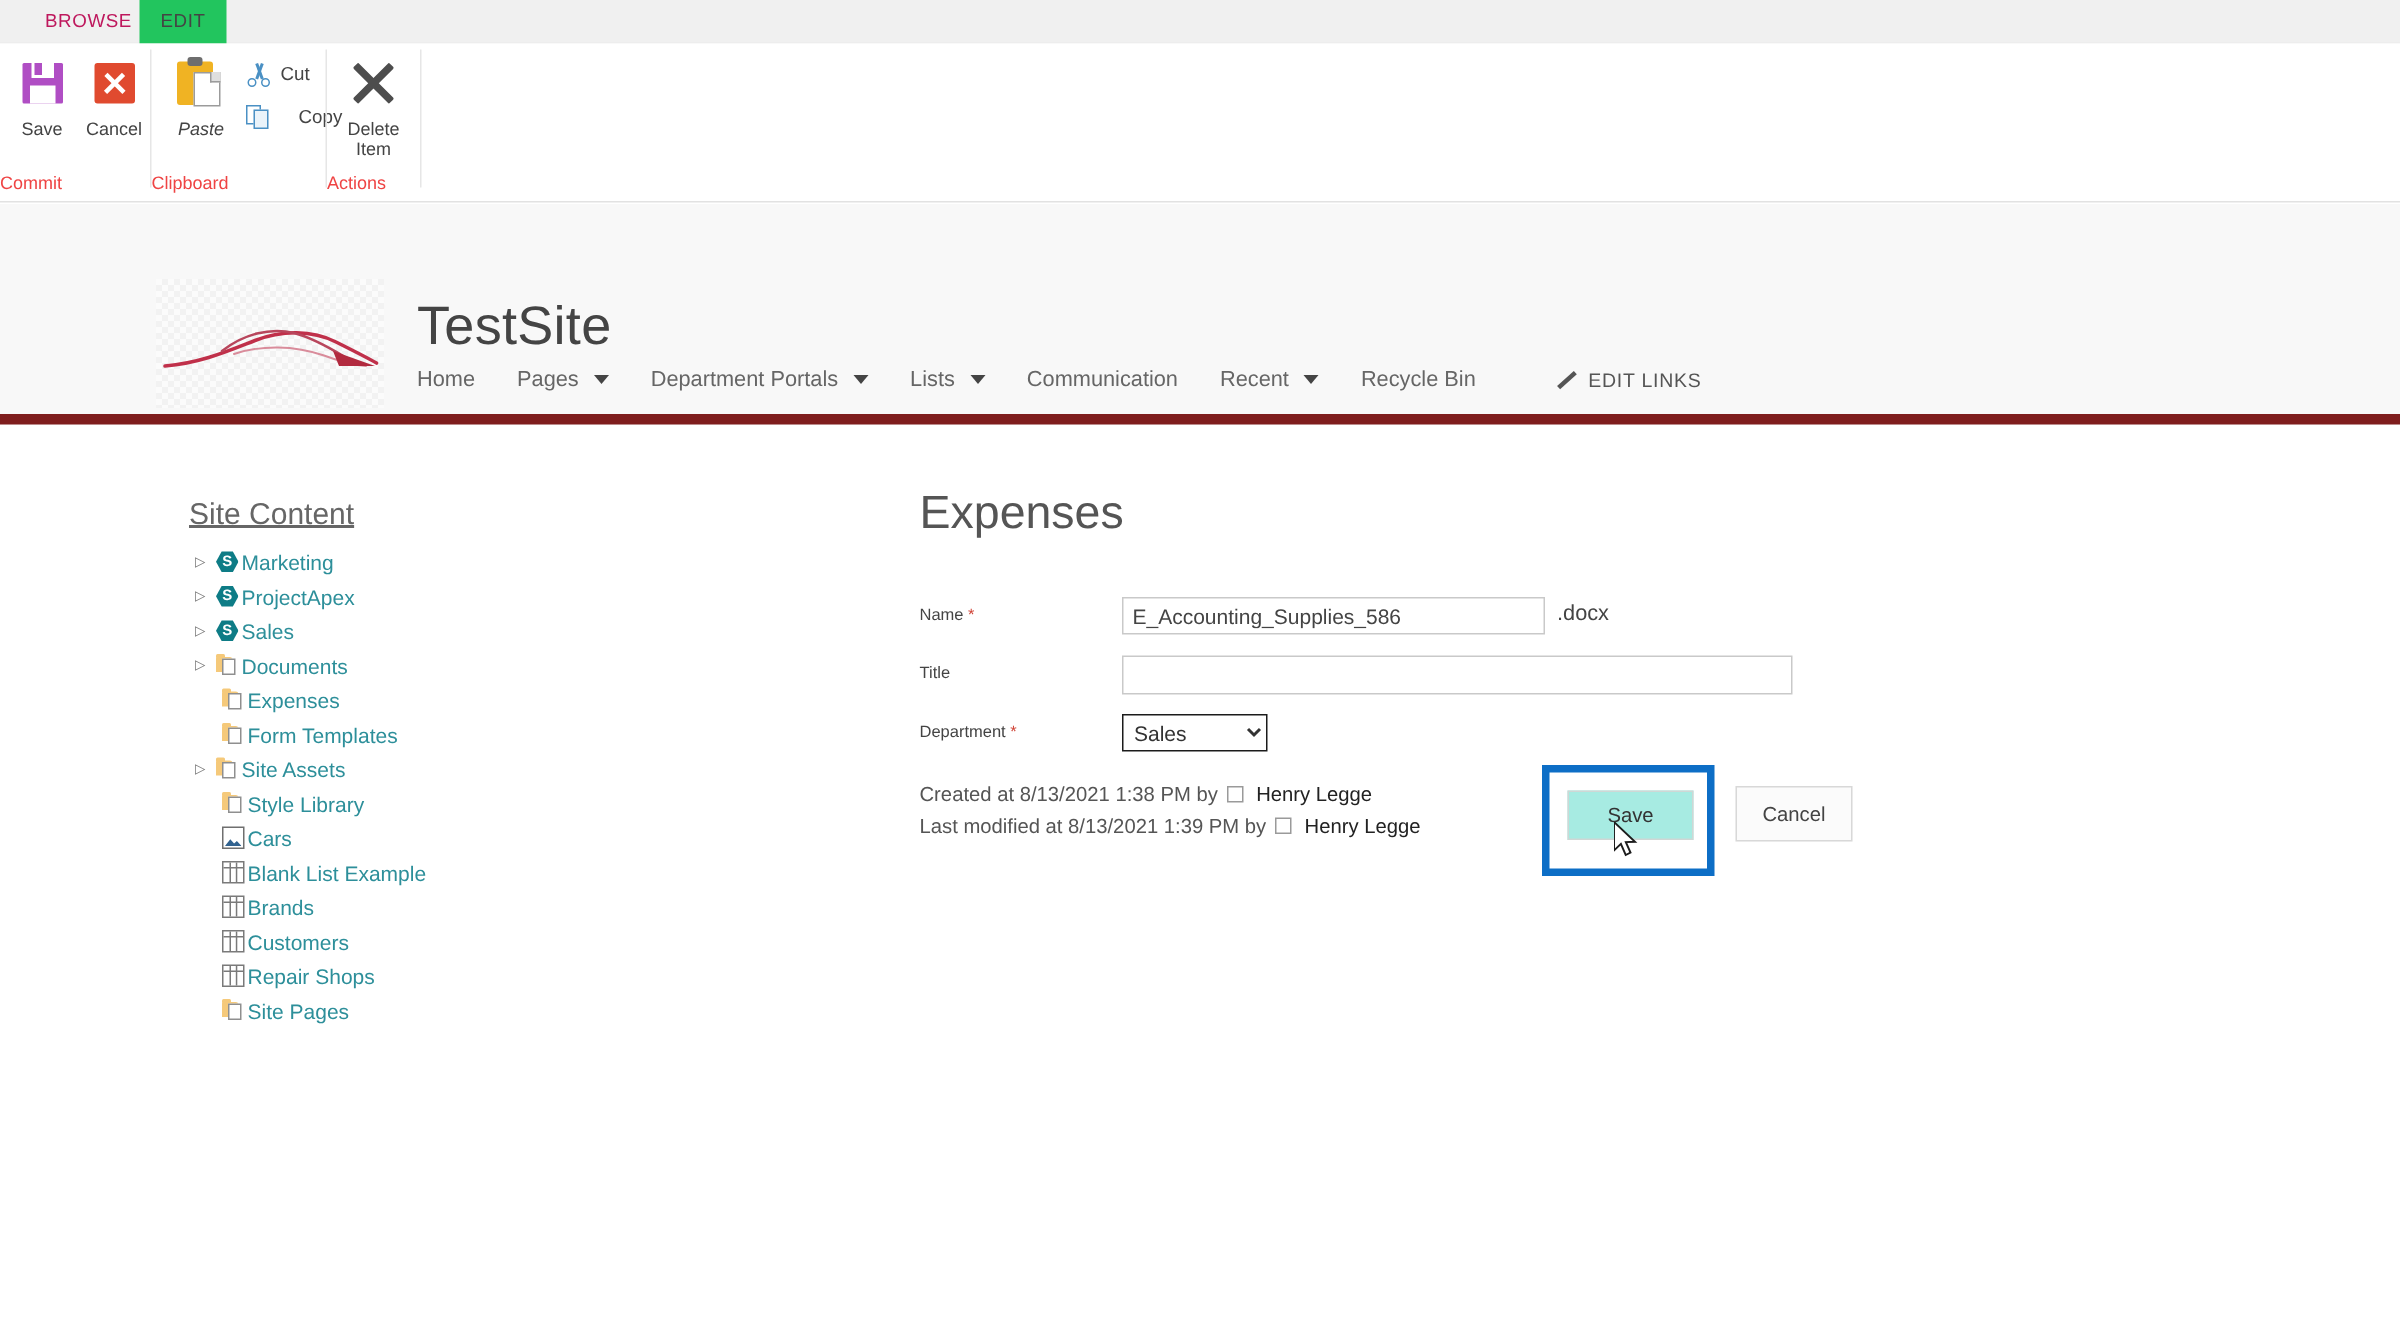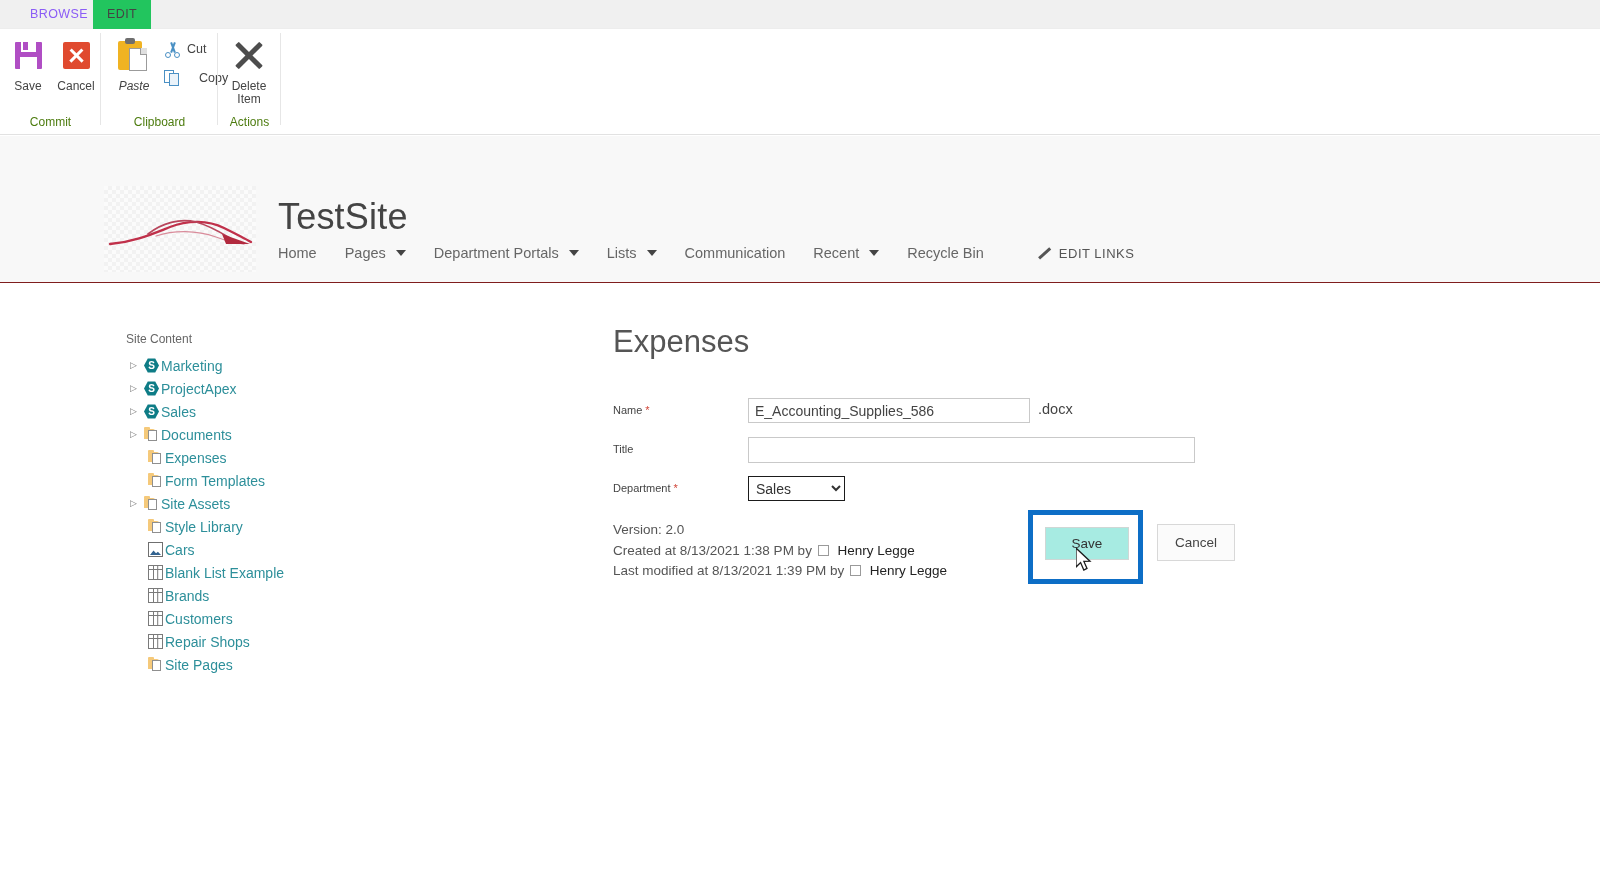--- a/index.html
+++ b/index.html
@@ -12,35 +12,35 @@
   }
   #screen { position: relative; width: 1600px; height: 896px; background:#fff; }
 
   
   .tabstrip {
     position: absolute; left:0; top:0; width:1600px; height:29px;
     background:#f0f0f0; border-bottom:1px solid #ededed;
   }
   .tab {
     position:absolute; top:0; height:29px; line-height:29px;
-    font-size:12.5px; letter-spacing:.4px; color:#8b5cf6;
+    font-size:12.5px; letter-spacing:.4px; color:#be185d;
     padding:0 14px; cursor:pointer;
   }
   .tab.browse { left:16px; }
   .tab.edit { left:93px; background:#22c55e; color:#444; }
 
   
   .ribbon {
     position:absolute; left:0; top:29px; width:1600px; height:106px;
     background:#ffffff; border-bottom:1px solid #e2e2e2;
   }
   .grp { position:absolute; top:0; height:106px; }
   .grp .glabel {
     position:absolute; bottom:6px; left:0; width:100%;
-    text-align:center; font-size:12px; color:#4d7c0f;
+    text-align:left; font-size:12px; color:#ef4444;
   }
   .grp .sep {
     position:absolute; right:0; top:4px; width:1px; height:92px; background:#e6e6e6;
   }
   .bigbtn {
     position:absolute; top:5px; width:56px; text-align:center; cursor:pointer;
   }
   .bigbtn .cap { font-size:12px; color:#444; line-height:13px; margin-top:4px; }
   .ico { height:42px; display:flex; align-items:center; justify-content:center; }
 
@@ -98,21 +98,21 @@
   .scissors i { left:1px; }
   .scissors b { right:1px; }
 
   .copyico { width:17px; height:17px; position:relative; }
   .copyico .b1 { position:absolute; left:0; top:0; width:10px; height:13px; background:#fff; border:1.4px solid #4a90c4; }
   .copyico .b2 { position:absolute; left:5px; top:3px; width:10px; height:13px; background:#eaf3fa; border:1.4px solid #4a90c4; }
 
   
   .siteband {
     position:absolute; left:0; top:136px; width:1600px; height:147px;
-    background:#f8f8f8; border-bottom:1px solid #7f1d1d;
+    background:#f8f8f8; border-bottom:7px solid #7f1d1d;
   }
   .logo {
     position:absolute; left:104px; top:50px; width:152px; height:86px;
     background:
       repeating-conic-gradient(#f2f2f2 0% 25%, #fbfbfb 0% 50%) 0 0/8px 8px;
     overflow:hidden;
   }
   .logo svg { position:absolute; left:0; top:18px; }
   .sitetitle {
     position:absolute; left:278px; top:60px;
@@ -130,21 +130,21 @@
   .pencil::before {
     content:""; position:absolute; left:1px; top:6px; width:15px; height:2.6px;
     background:#555; transform:rotate(-42deg);
   }
 
   
   .content { position:absolute; left:0; top:284px; width:1600px; height:612px; background:#fff; }
 
   
   .tree { position:absolute; left:126px; top:48px; width:380px; }
-  .treehead { font-size:12px; color:#666; margin-bottom:8px; }
+  .treehead { font-size:20px; color:#666; margin-bottom:8px;text-decoration:underline; }
   .tnode {
     display:flex; align-items:center; height:23px; font-size:14px; cursor:pointer;
     padding-left:4px;
   }
   .tnode .arrow {
     width:14px; flex:0 0 14px; color:#7a7a7a; font-size:9px; line-height:1;
   }
   .tnode .lbl { color:#2d8f9a; margin-left:1px; white-space:nowrap; }
   .tnode.indent { padding-left:22px; }
 
@@ -444,21 +444,20 @@
       <div class="frow">
         <span class="flabel">
           <span>Department</span><span class="req">*</span>
         </span>
         <select class="fdept">
           <option>Sales</option>
         </select>
       </div>
 
       <div class="meta">
-        <div>Version: 2.0</div>
         <div>
           <span>Created at 8/13/2021 1:38 PM  by</span>
           <span class="presence"></span>
           <span class="who">Henry Legge</span>
         </div>
         <div>
           <span>Last modified at 8/13/2021 1:39 PM  by</span>
           <span class="presence"></span>
           <span class="who">Henry Legge</span>
         </div>

